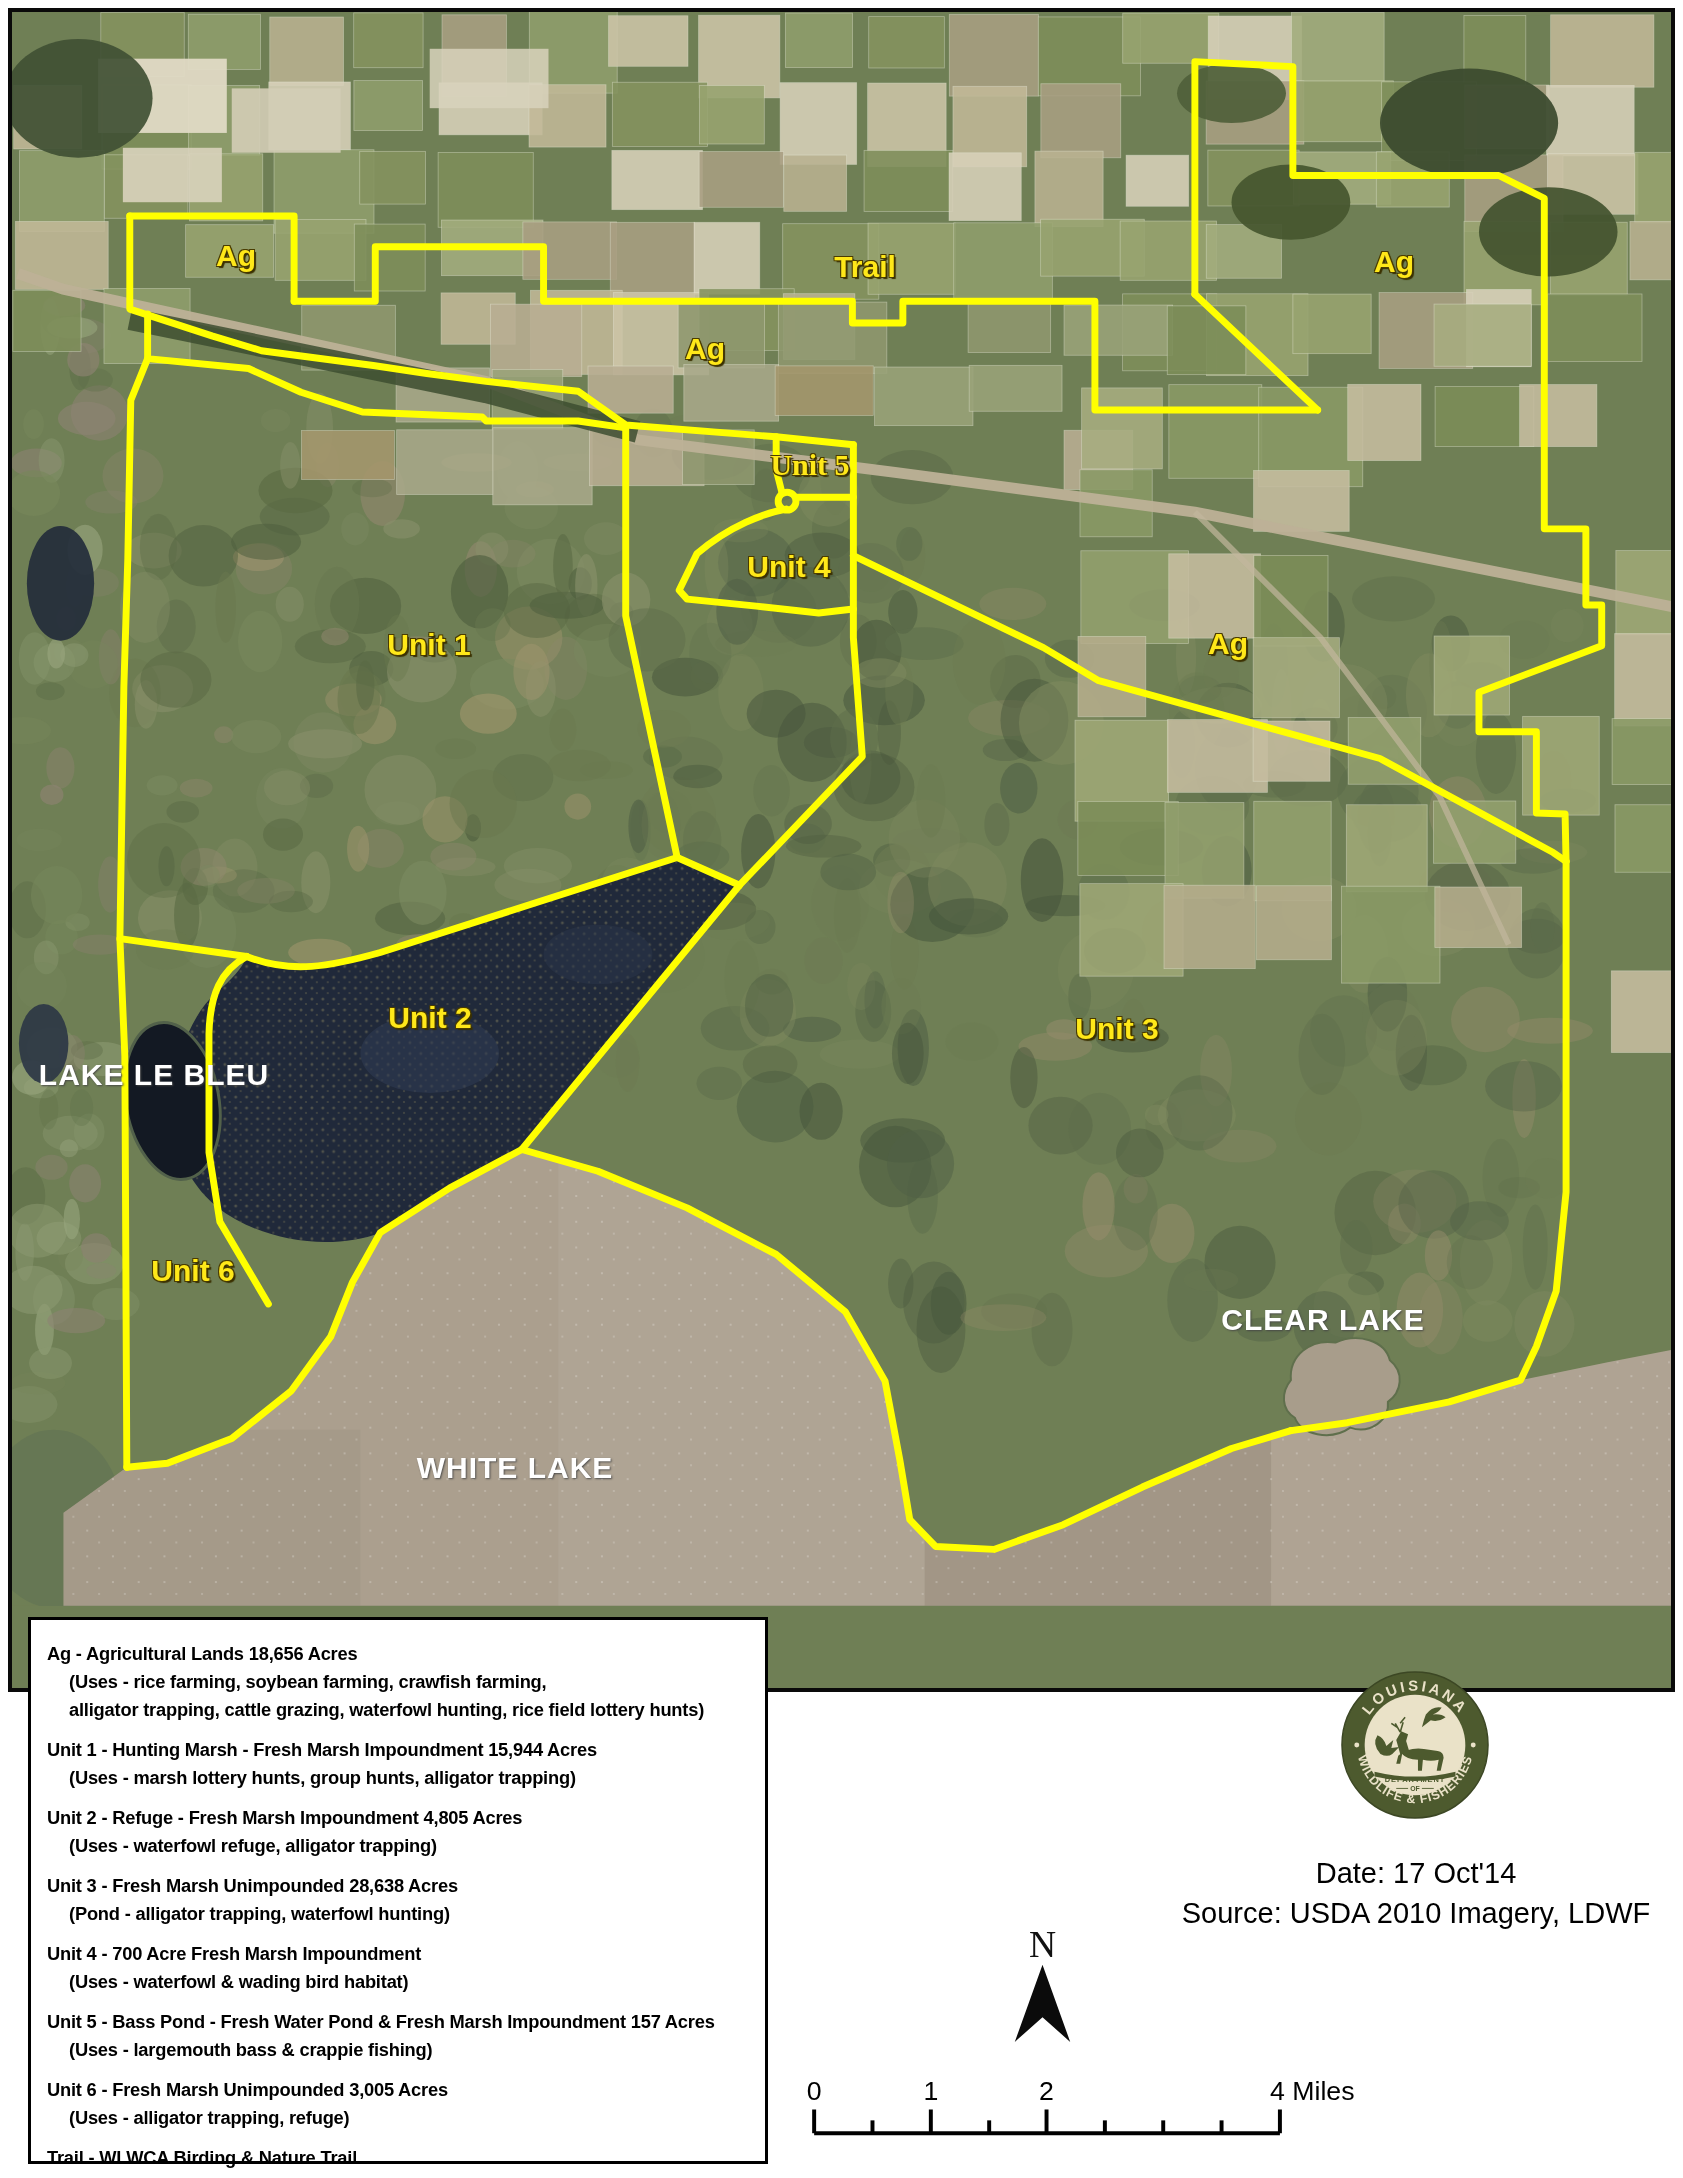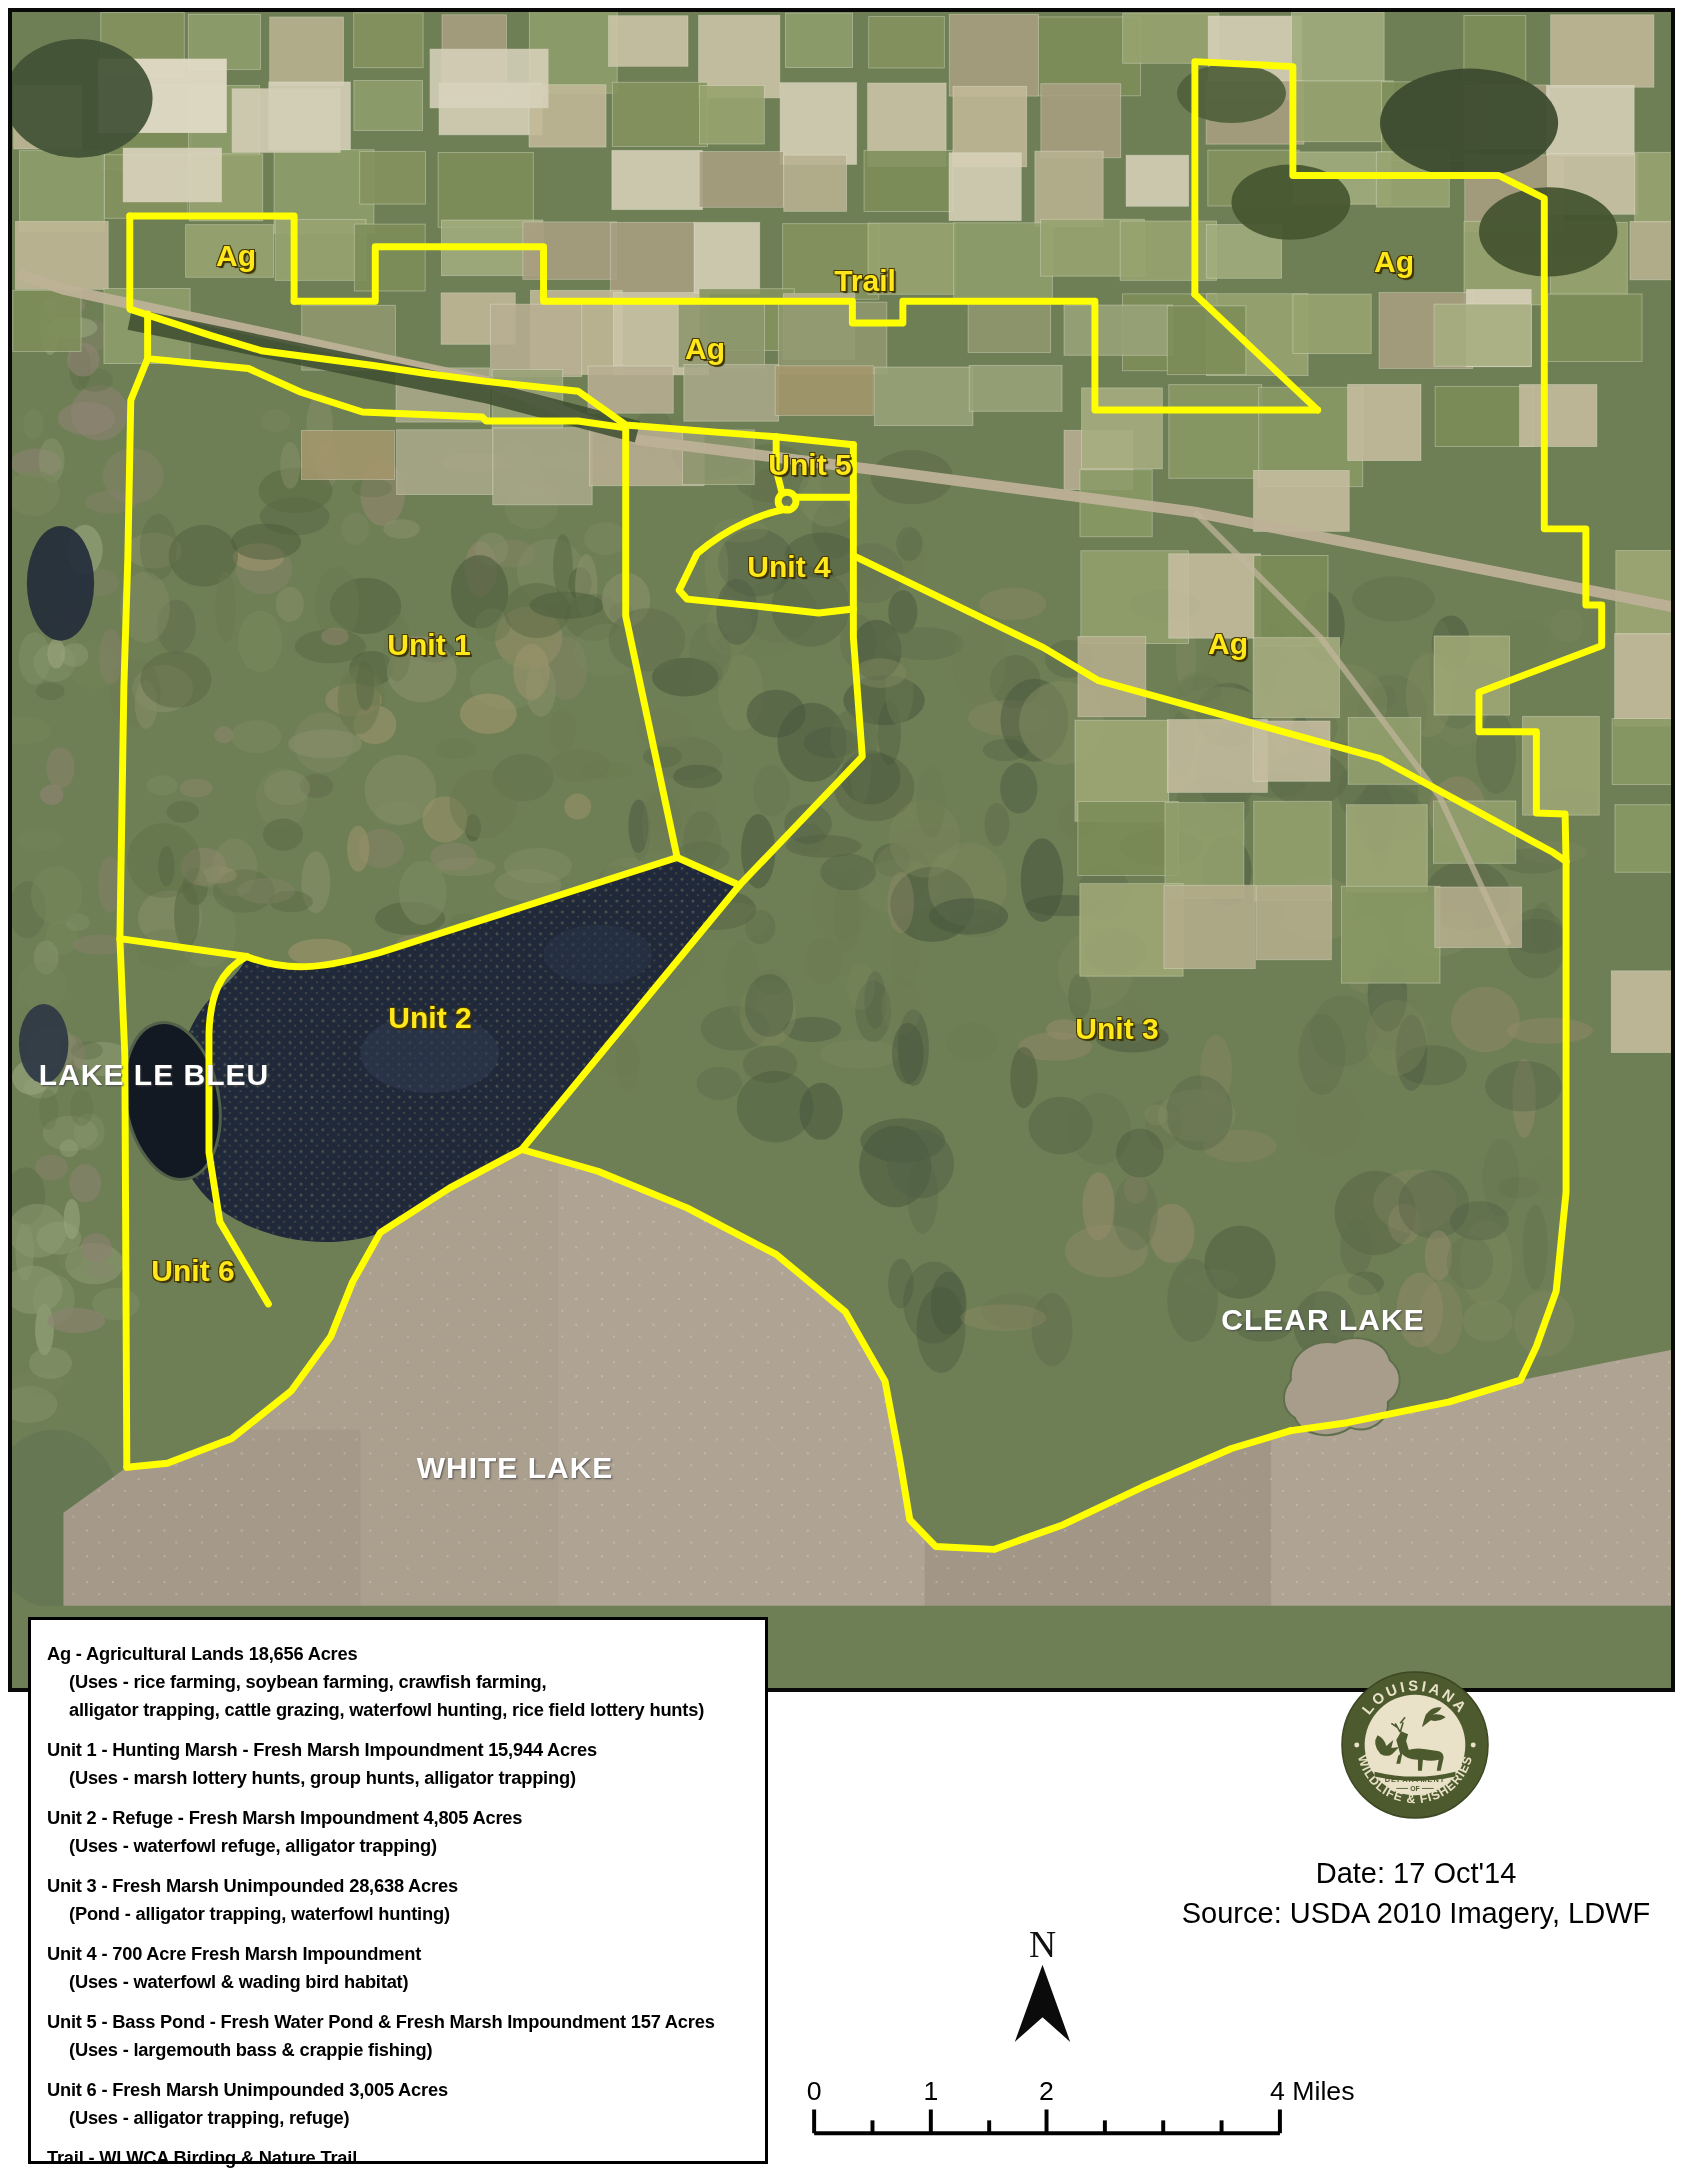--- a/index.html
+++ b/index.html
@@ -696,26 +696,26 @@
       <path d="M1578,866 L1578,1200 L1568,1300 L1548,1356 L1532,1390 L1460,1412 L1357,1433 L1300,1441"></path>
       <path d="M523,1157 L600,1179 L690,1216 L780,1263 L850,1321 L890,1391 L905,1471 L915,1531 L941,1558 L1000,1561 L1070,1536 L1150,1498 L1240,1459 L1300,1441"></path>
       <path d="M523,1157 L450,1196 L380,1241 L352,1291 L330,1346 L290,1401 L230,1449 L165,1474 L124,1478"></path>
     </g>
   </svg>
 
   <div class="maplabel ylabel" style="left:224px;top:244px;">Ag</div>
   <div class="maplabel ylabel" style="left:693px;top:337px;">Ag</div>
   <div class="maplabel ylabel" style="left:1382px;top:250px;">Ag</div>
   <div class="maplabel ylabel" style="left:1216px;top:632px;">Ag</div>
-  <div class="maplabel ylabel" style="left:853px;top:269px;">Trail</div>
+  <div class="maplabel ylabel" style="left:853px;top:255px;">Trail</div>
   <div class="maplabel ylabel" style="left:417px;top:633px;">Unit 1</div>
   <div class="maplabel ylabel" style="left:418px;top:1006px;">Unit 2</div>
   <div class="maplabel ylabel" style="left:1105px;top:1017px;">Unit 3</div>
   <div class="maplabel ylabel" style="left:777px;top:555px;">Unit 4</div>
-  <div class="maplabel ylabel" style="left:798px;top:453px;">Unit 5</div>
+  <div class="maplabel ylabel" style="left:798px;top:453px;font-family:Liberation Serif, serif;">Unit 5</div>
   <div class="maplabel ylabel" style="left:181px;top:1259px;">Unit 6</div>
   <div class="maplabel lakelabel" style="left:142px;top:1063px;">LAKE LE BLEU</div>
   <div class="maplabel lakelabel" style="left:503px;top:1456px;">WHITE LAKE</div>
   <div class="maplabel lakelabel" style="left:1311px;top:1308px;">CLEAR LAKE</div>
 </div>
 
 <div class="legend">
   <div class="lg-entry">
     <div class="lg-line">Ag - Agricultural Lands 18,656 Acres</div>
     <div class="lg-line lg-sub">(Uses - rice farming, soybean farming, crawfish farming,</div>

